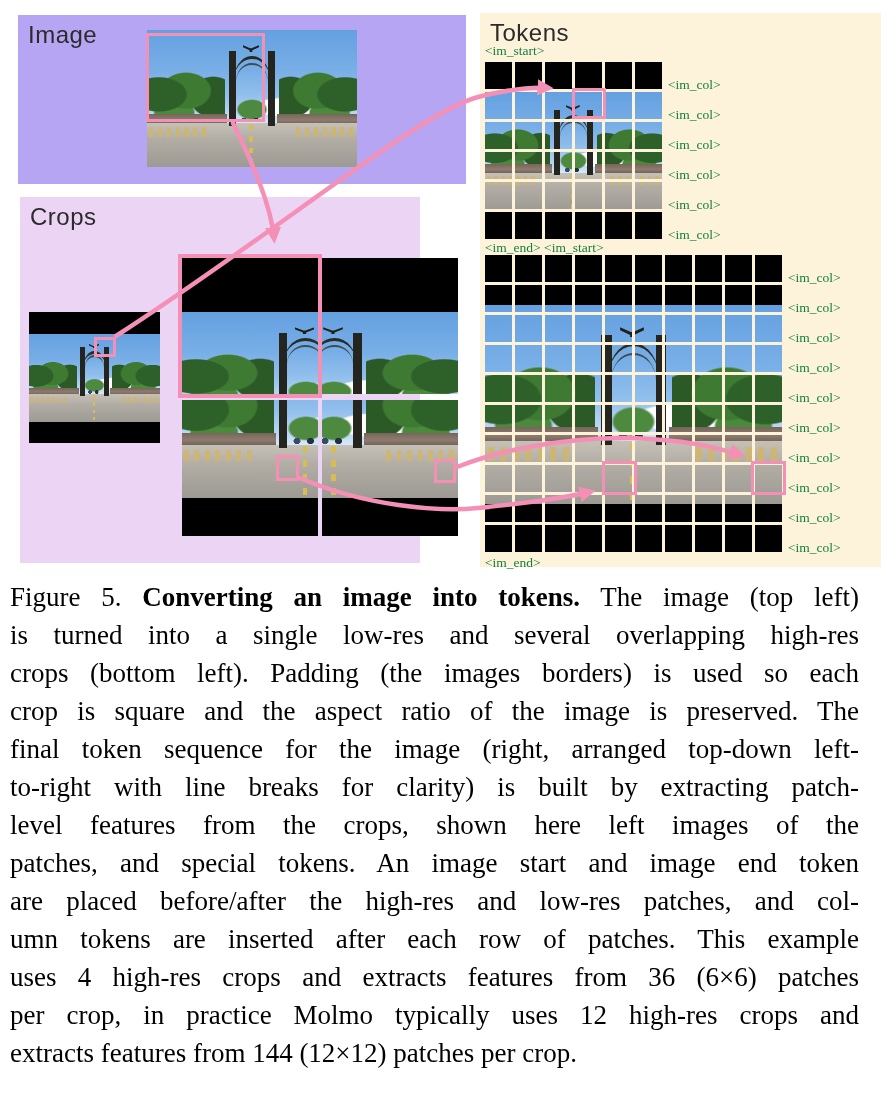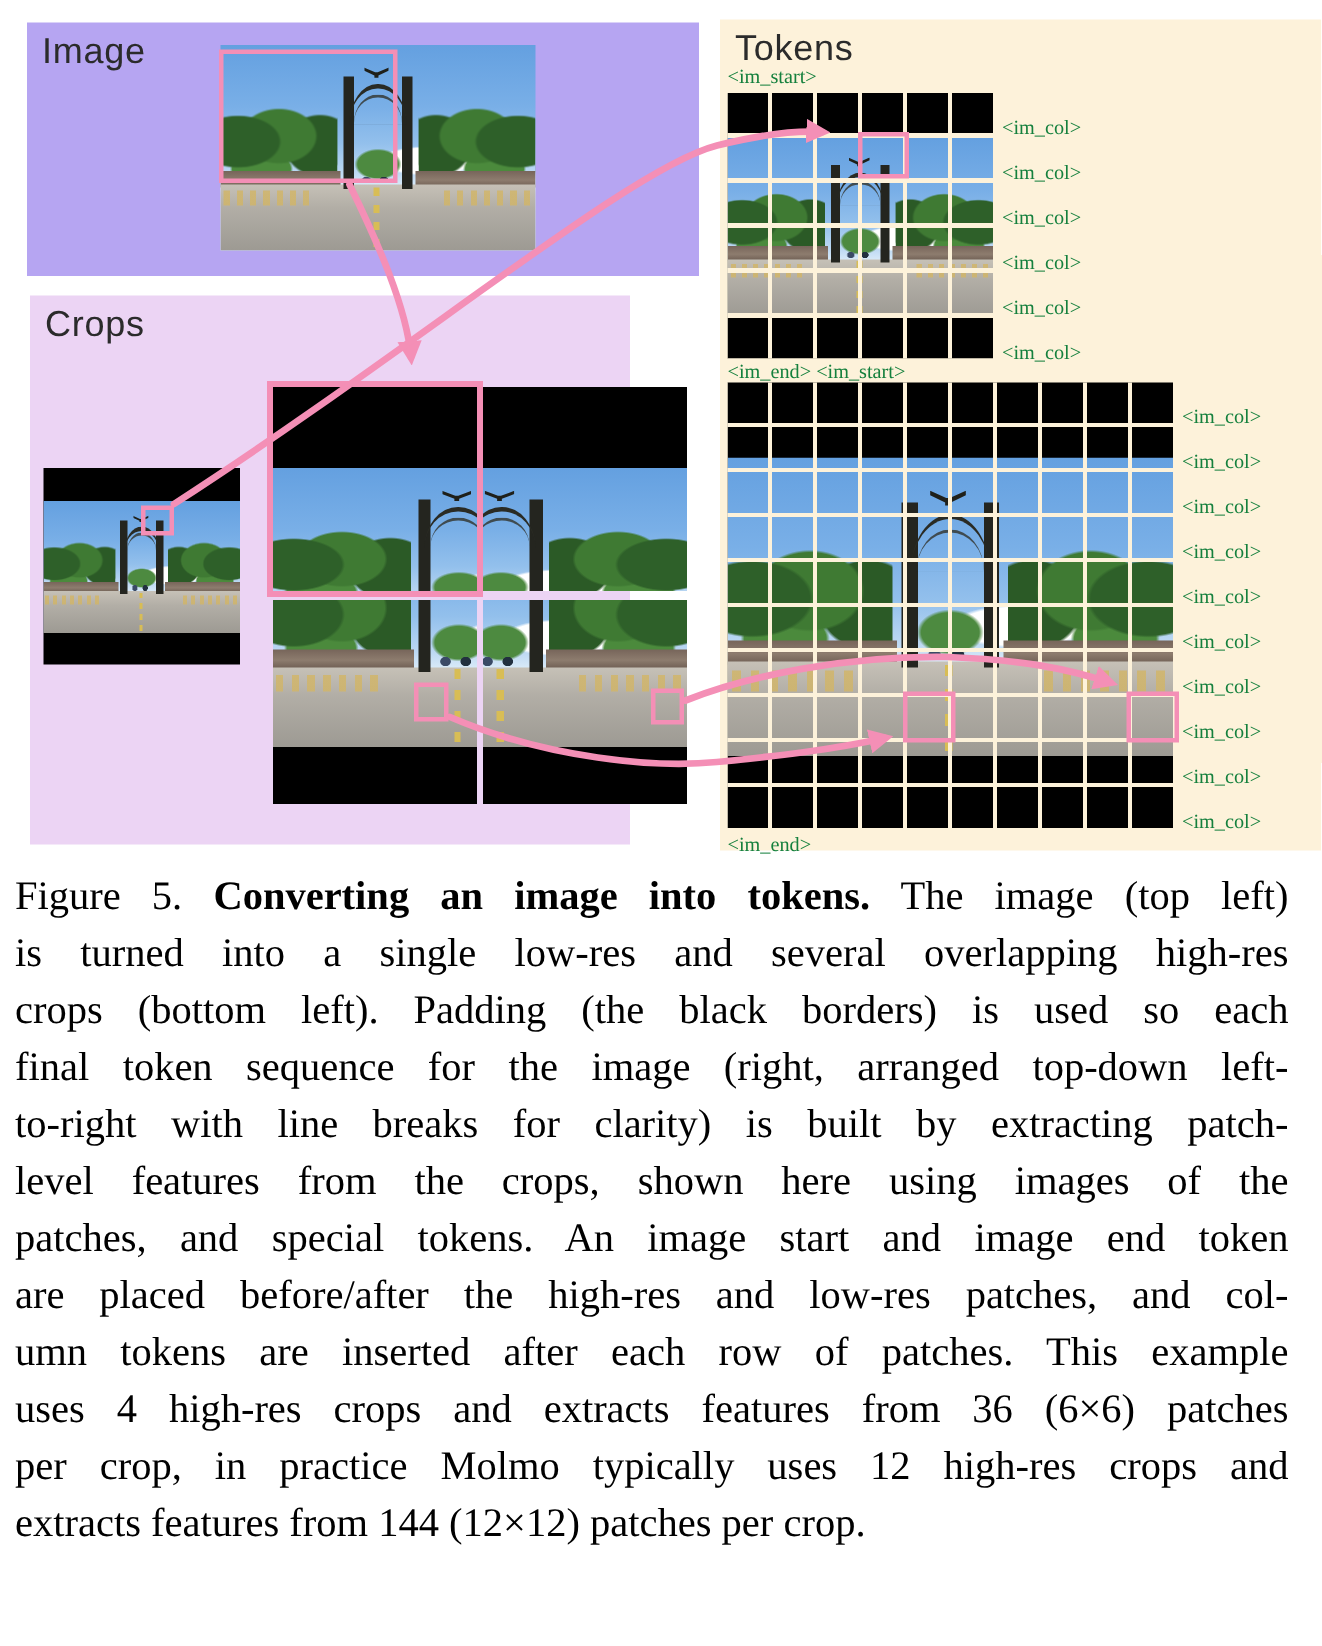--- a/index.html
+++ b/index.html
@@ -331,24 +331,25 @@
     </defs>
     <path d="M233,123 C252,162 271,205 274,238" marker-end="url(#ah)"></path>
     <path d="M116,336 C280,230 420,112 478,97 C510,89 532,87 548,88" marker-end="url(#ah)"></path>
     <path d="M300,478 C365,506 438,512 478,508 C518,504 554,500 590,492" marker-end="url(#ah)"></path>
     <path d="M457,467 C500,450 565,437 632,438 C684,440 712,446 740,455" marker-end="url(#ah)"></path>
   </svg>
 
   <figcaption id="caption">
       <div class="cap-line"><span>Figure 5. </span><span class="b">Converting an image into tokens.</span><span> The image (top left)</span></div>
       <div class="cap-line"><span>is turned into a single low-res and several overlapping high-res</span></div>
-      <div class="cap-line"><span>crops (bottom left). Padding (the black borders) is used so each</span></div>
+      <div class="cap-line"><span>crops (bottom left). Padding (the images borders) is used so each</span></div>
+      <div class="cap-line"><span>crop is square and the aspect ratio of the image is preserved. The</span></div>
       <div class="cap-line"><span>final token sequence for the image (right, arranged top-down left-</span></div>
       <div class="cap-line"><span>to-right with line breaks for clarity) is built by extracting patch-</span></div>
-      <div class="cap-line"><span>level features from the crops, shown here using images of the</span></div>
+      <div class="cap-line"><span>level features from the crops, shown here left images of the</span></div>
       <div class="cap-line"><span>patches, and special tokens. An image start and image end token</span></div>
       <div class="cap-line"><span>are placed before/after the high-res and low-res patches, and col-</span></div>
       <div class="cap-line"><span>umn tokens are inserted after each row of patches. This example</span></div>
       <div class="cap-line"><span>uses 4 high-res crops and extracts features from 36 (6×6) patches</span></div>
       <div class="cap-line"><span>per crop, in practice Molmo typically uses 12 high-res crops and</span></div>
       <div class="cap-line last"><span>extracts features from 144 (12×12) patches per crop.</span></div>
     </figcaption>
 </div>
 
 </body></html>

